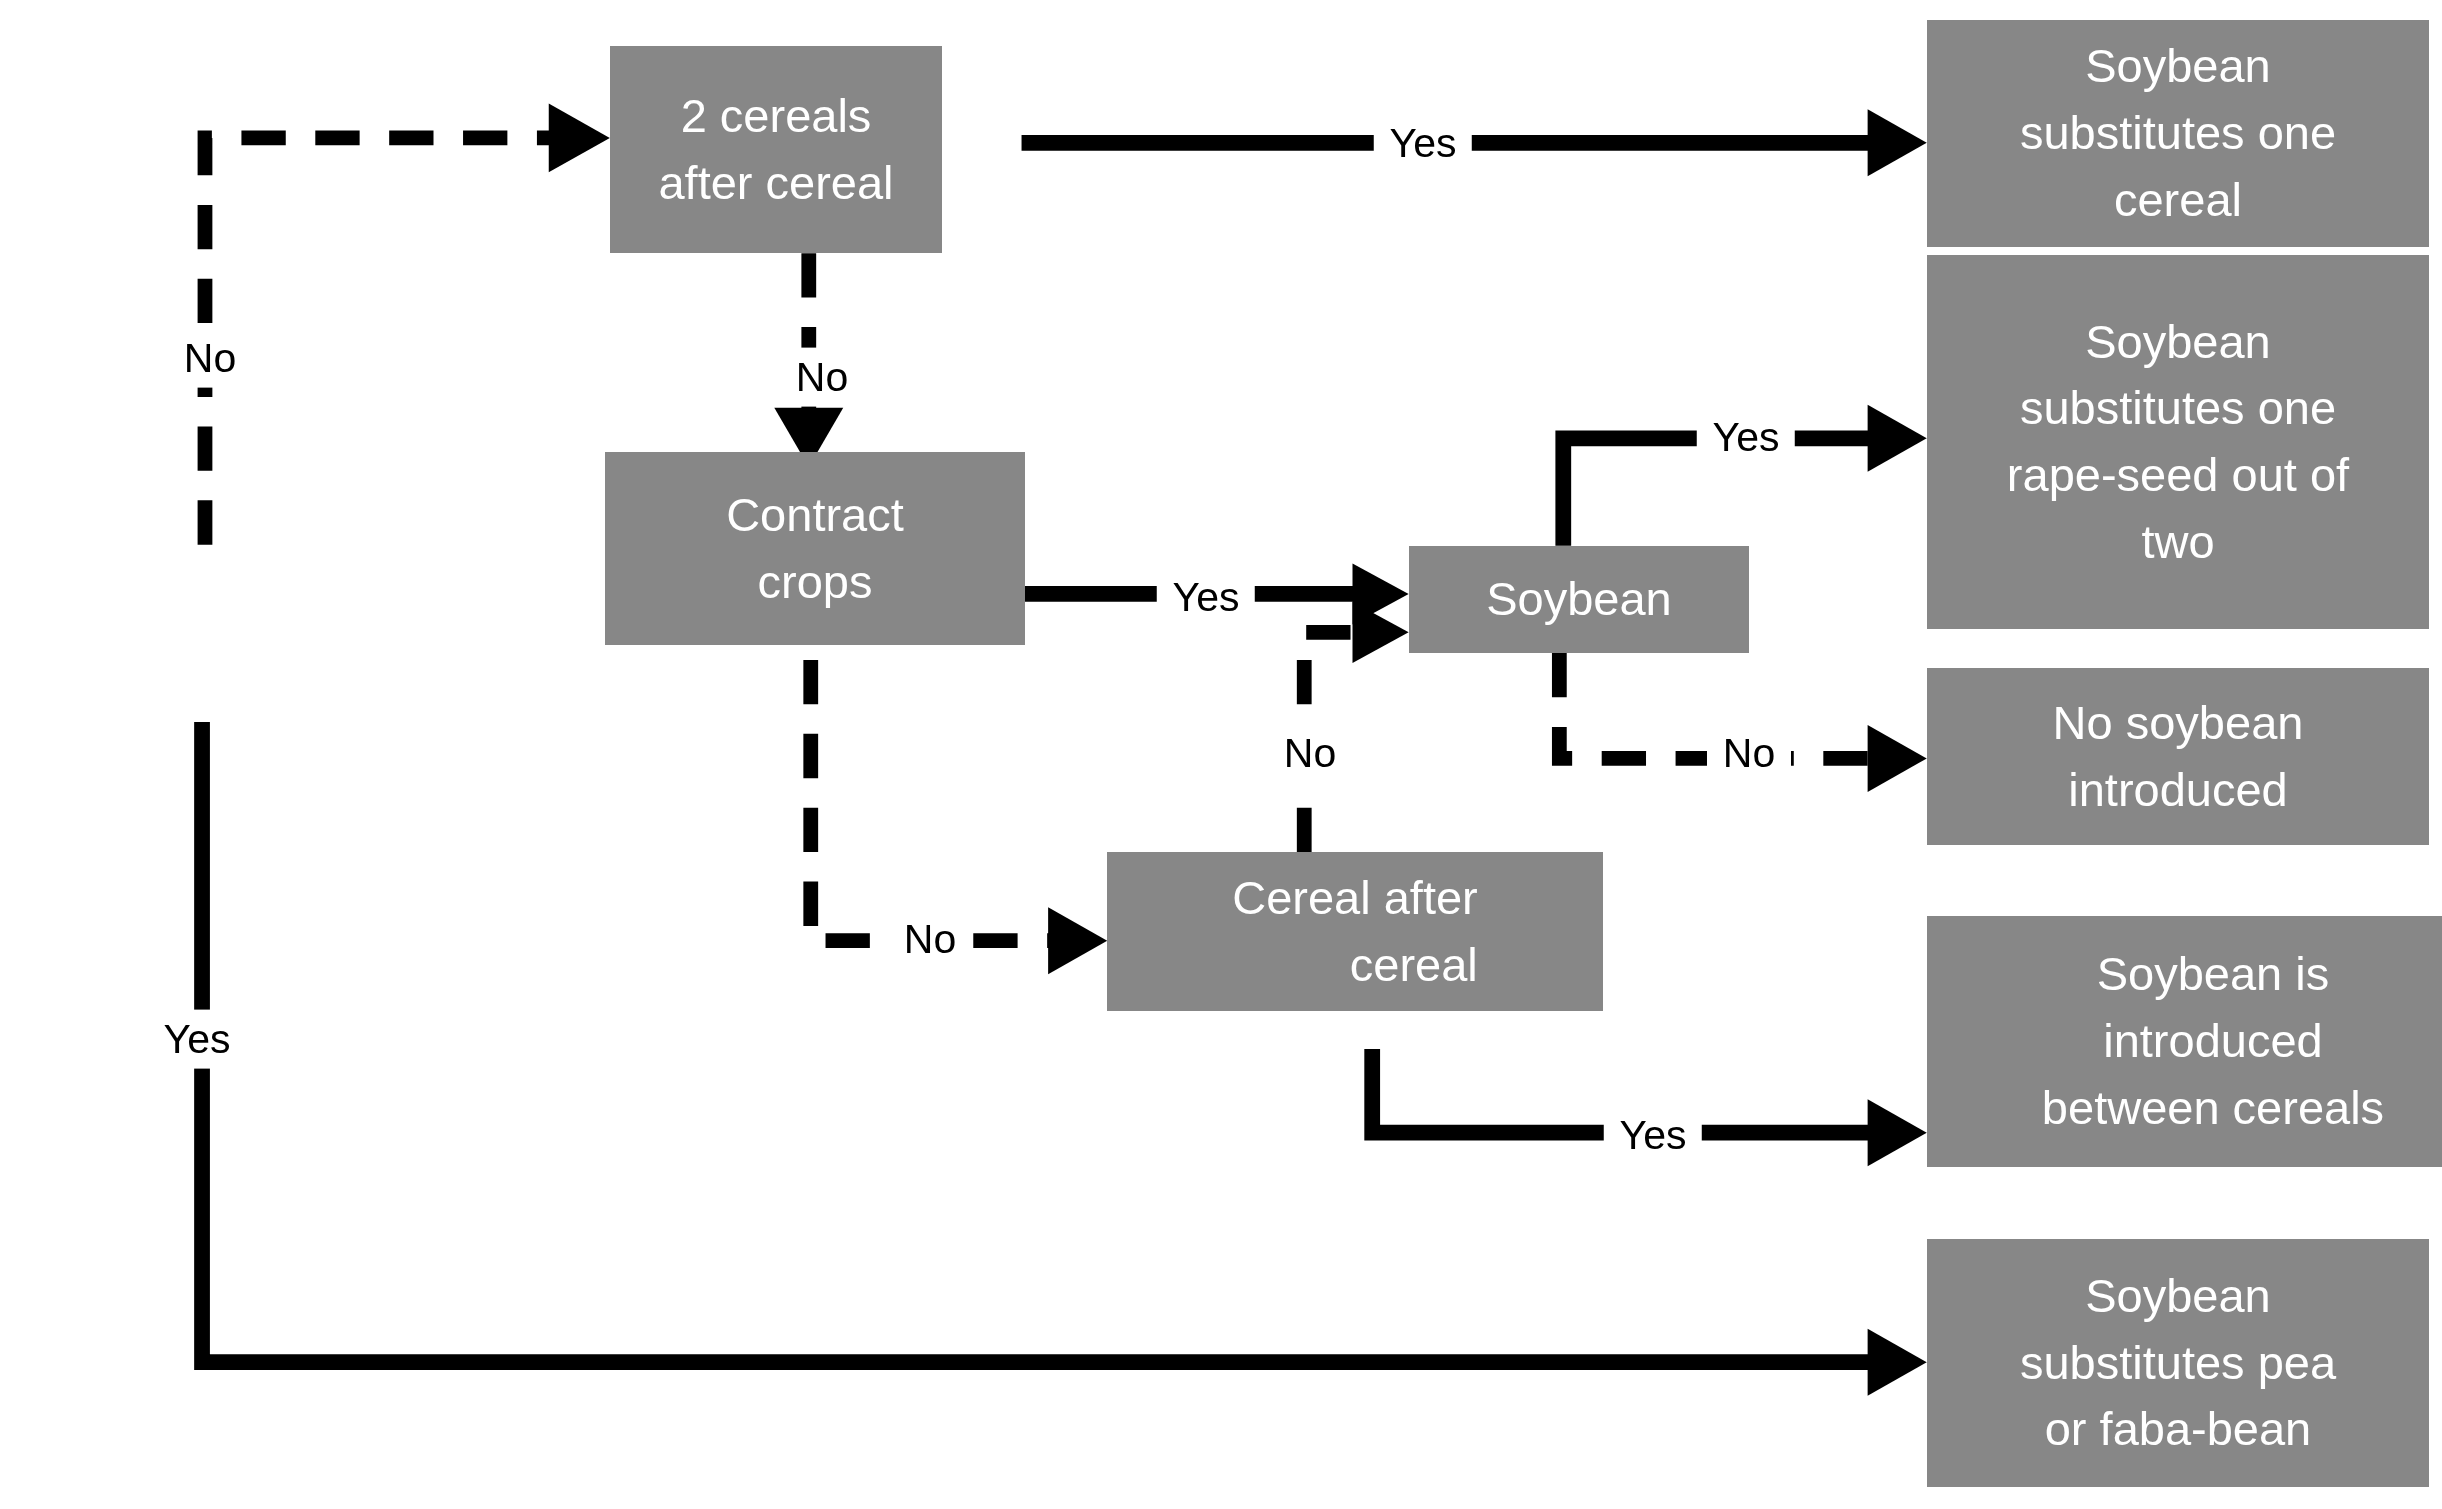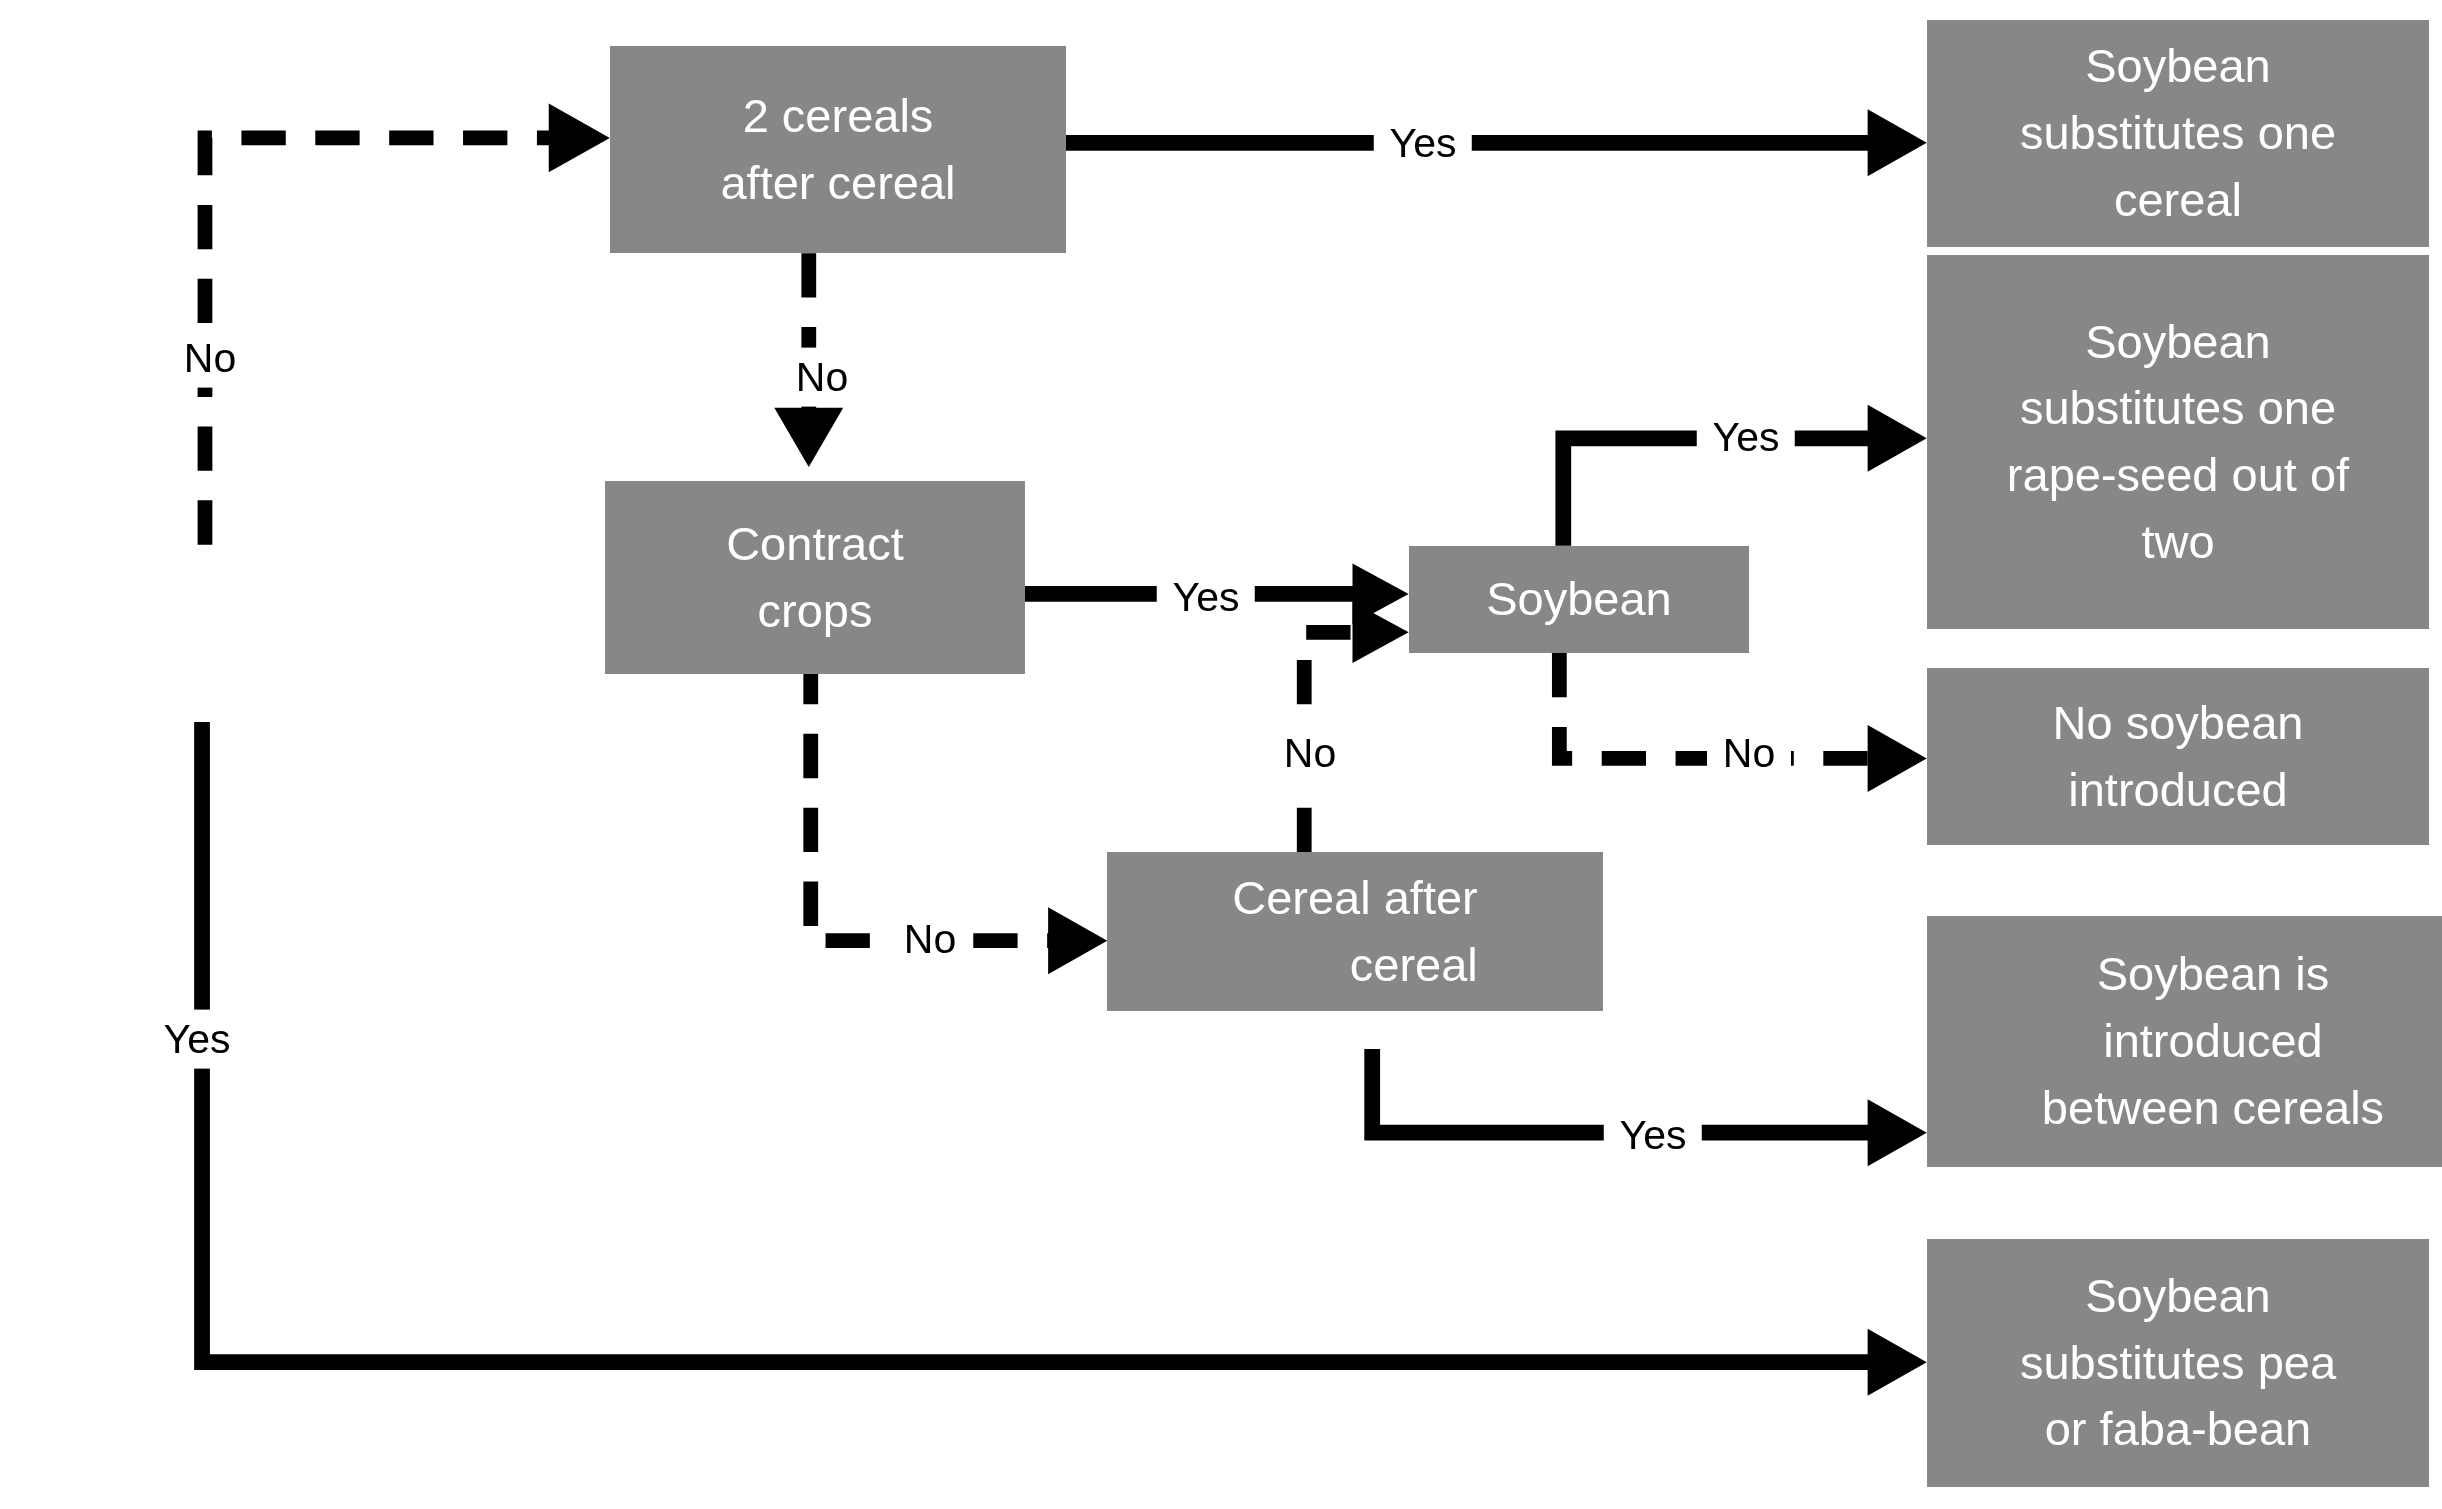--- a/index.html
+++ b/index.html
@@ -24,22 +24,22 @@
   .node{
     position:absolute;
     background:var(--node-fill);
     color:var(--node-text);
     display:flex;align-items:center;justify-content:center;
     text-align:center;
     font-size:47px;line-height:1.42;
     white-space:pre-line;
   }
   .n-pea      {left:32.5px;  top:545px;  width:355px; height:177px;}
-  .n-two      {left:610px; top:46px;   width:456px; height:207px;}
-  .n-contract {left:605px; top:481px;  width:420px; height:193px;}
+  .n-two      {left:610px; top:46px;   width:332px; height:207px;}
+  .n-contract {left:605px; top:452px;  width:420px; height:193px;}
   .n-rapeseed {left:1409px;top:546px;  width:340px; height:107px;}
   .n-cereal   {left:1107px;top:852px;  width:496px; height:159px;text-align:right;}
   .n-r1       {left:1927px;top:19.7px;   width:502px; height:227px;}
   .n-r2       {left:1927px;top:255px;  width:502px; height:374px;}
   .n-r3       {left:1927px;top:668px;  width:502px; height:177px;}
   .n-r4       {left:1927px;top:916px;  width:572px; height:251px;}
   .n-r5       {left:1927px;top:1239px; width:502px; height:248px;}
   .edge-label{
     position:absolute;
     transform:translate(-50%,-50%);

